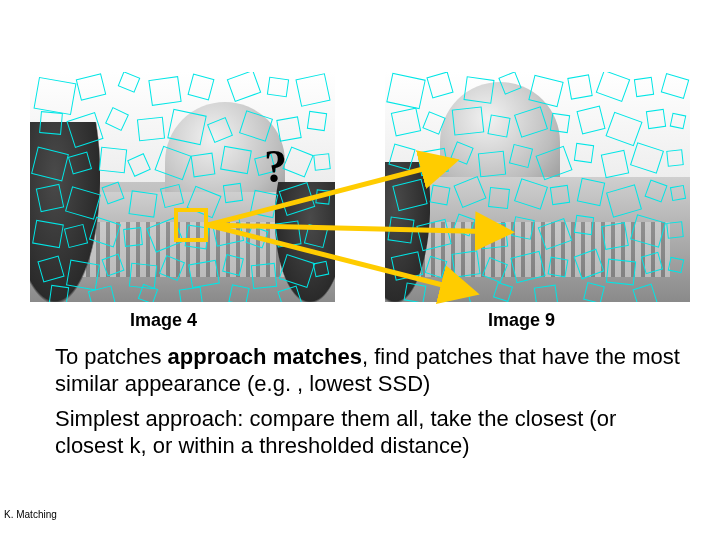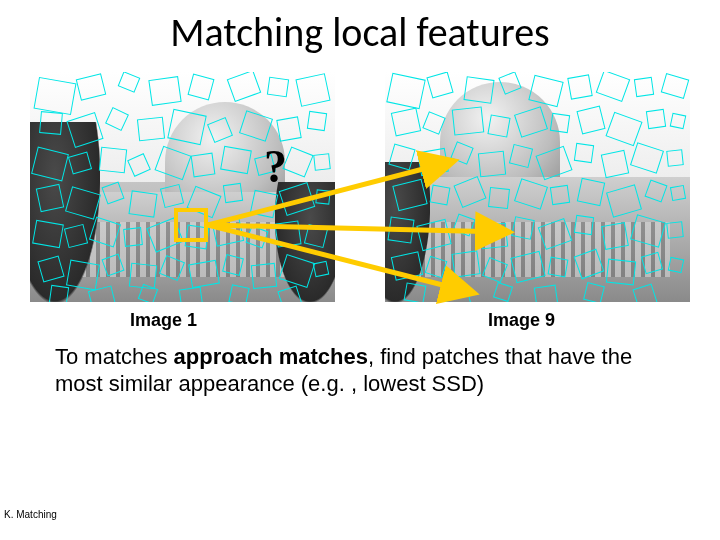--- a/index.html
+++ b/index.html
@@ -149,21 +149,20 @@
     font-family: Arial, sans-serif;
     font-size: 10px;
     color: #000;
   }
 </style>
 </head>
 <body>
 
 <div class="slide">
 
-  <div class="title">Matching local features</div>
 
   <div class="figs">
 
     <div class="fig left">
       <div class="sky"></div>
       <div class="dome"></div>
       <div class="wing"></div>
       <div class="columns"></div>
       <div class="tree l"></div>
       <div class="tree r"></div>
@@ -320,22 +319,23 @@
       </defs>
       <g id="arrow-group">
           <line x1="178" y1="153" x2="420" y2="90" class="arrow-line" marker-end="url(#ah)"></line>
           <line x1="178" y1="153" x2="475" y2="160" class="arrow-line" marker-end="url(#ah)"></line>
           <line x1="178" y1="153" x2="440" y2="220" class="arrow-line" marker-end="url(#ah)"></line>
         </g>
     </svg>
 
   </div>
 
-  <div class="caption left">Image 1</div>
+  <div class="caption left">Image 4</div>
   <div class="caption right">Image 9</div>
 
   <div class="body-text p1">
-    <span>To matches </span><span class="bold">approach matches</span><span>, find patches that have the most similar appearance (e.g. , lowest SSD)</span>
+    <span>To patches </span><span class="bold">approach matches</span><span>, find patches that have the most similar appearance (e.g. , lowest SSD)</span>
   </div>
+  <div class="body-text p2">Simplest approach: compare them all, take the closest (or closest k, or within a thresholded distance)</div>
 
   <div class="credit">K. Matching</div>
 
 </div>
 
 </body></html>

